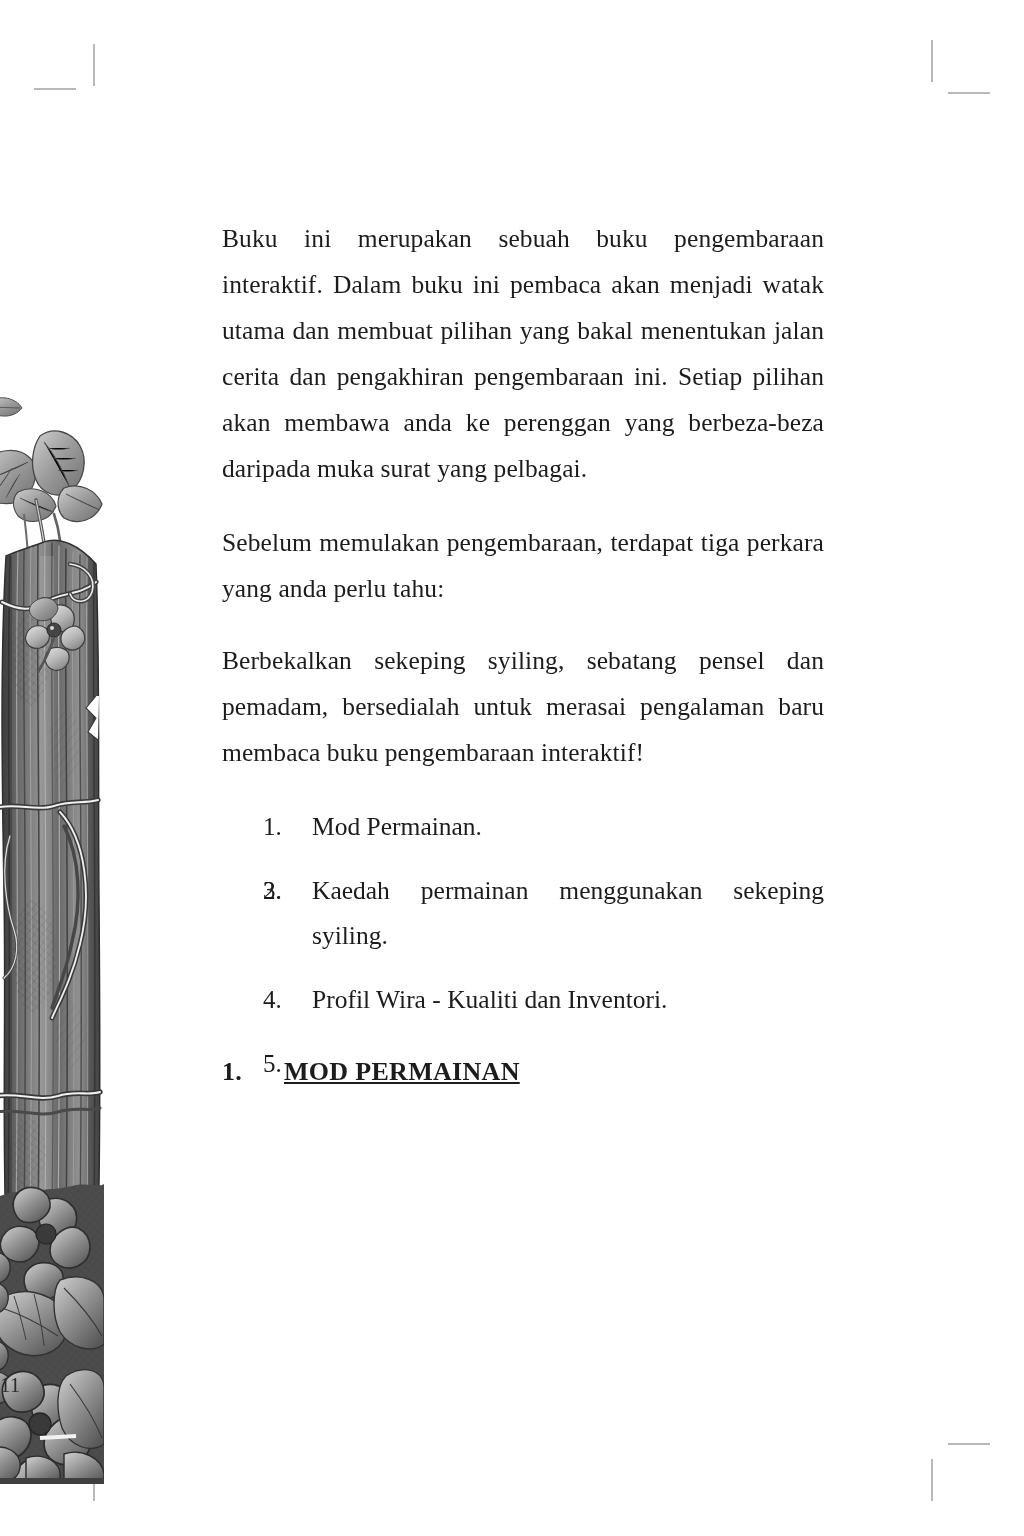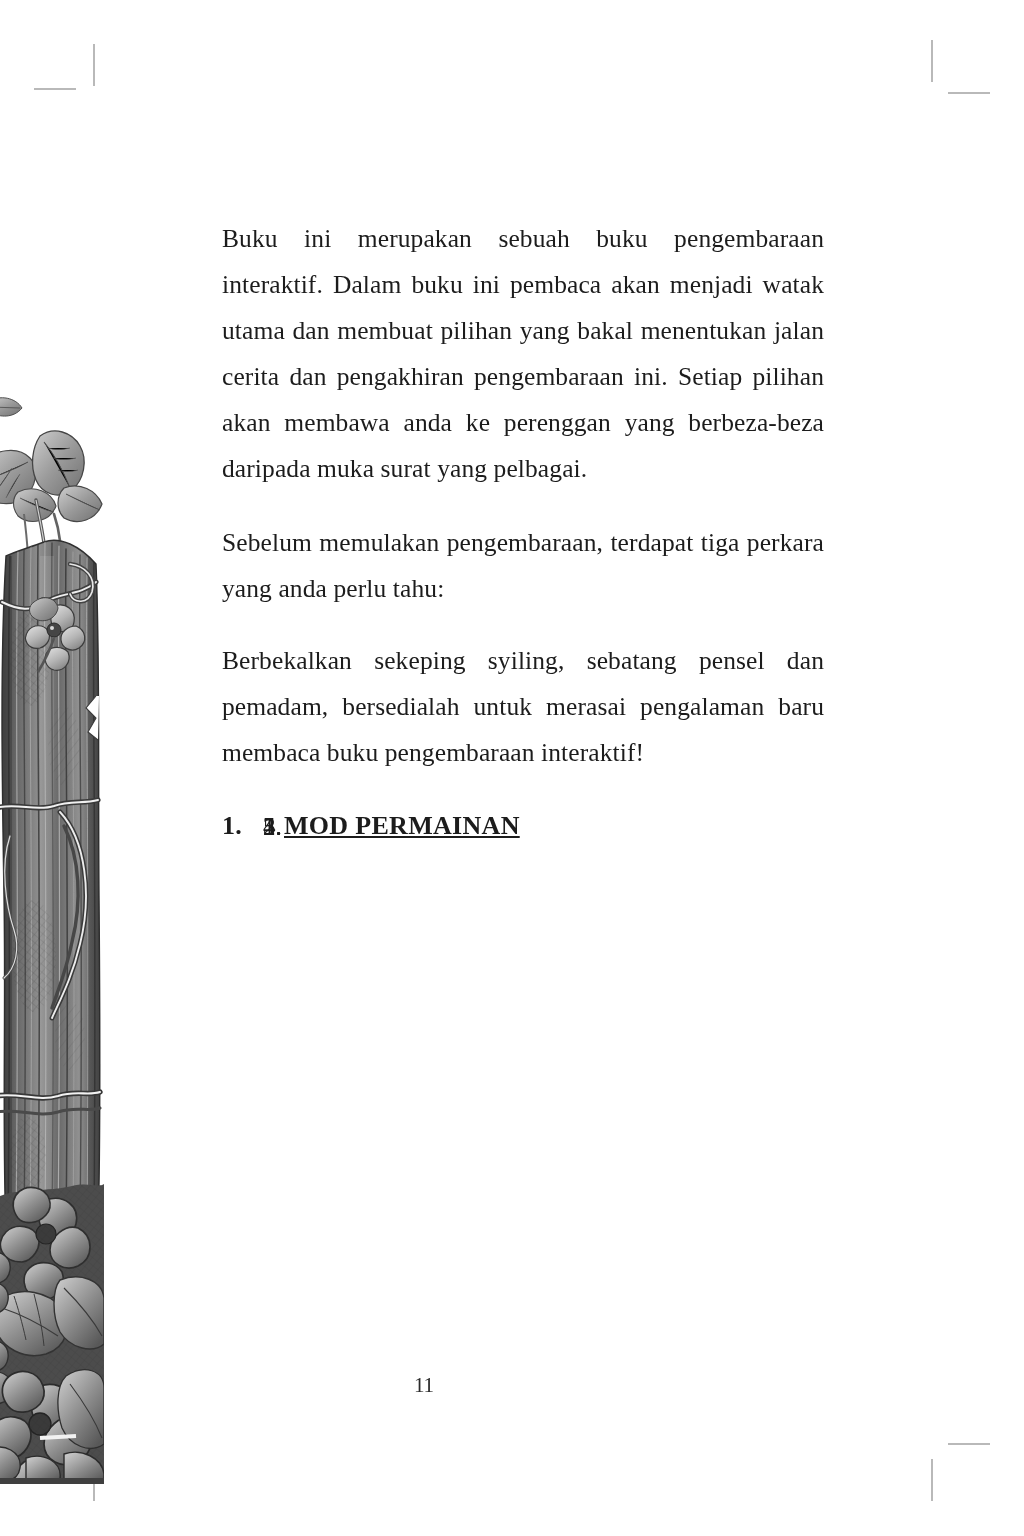--- a/index.html
+++ b/index.html
@@ -96,21 +96,21 @@
     line-height: 40px;
     text-decoration: underline;
   }
   h2.section-head .head-num { display: inline-block; width: 62px; }
 
   .page-number {
     position: absolute;
     left: 0;
     top: 1373px;
     width: 848px;
-    text-align: center;
+    text-align: left;
     font-size: 21px;
     color: #2b2b2b;
   }
 </style>
 </head>
 <body>
 
 <div class="crop-mark crop-v cm-tl-v"></div>
 <div class="crop-mark crop-h cm-tl-h"></div>
 <div class="crop-mark crop-v cm-tr-v"></div>
@@ -338,29 +338,32 @@
 
 <div class="page-body">
 
   <p class="para">Buku ini merupakan sebuah buku pengembaraan interaktif. Dalam buku ini pembaca akan menjadi watak utama dan membuat pilihan yang bakal menentukan jalan cerita dan pengakhiran pengembaraan ini. Setiap pilihan akan membawa anda ke perenggan yang berbeza-beza daripada muka surat yang pelbagai.</p>
   <p class="para last-of-group">Sebelum memulakan pengembaraan, terdapat tiga perkara yang anda perlu tahu:</p>
   <p class="para">Berbekalkan sekeping syiling, sebatang pensel dan pemadam, bersedialah untuk merasai pengalaman baru membaca buku pengembaraan interaktif!</p>
 
   <ol class="info-list">
     <li>
       <span class="num">1.</span>
+      <span class="li-text">Mod Permainan.</span>
     </li>
     <li>
       <span class="num">2.</span>
     </li>
     <li>
       <span class="num">3.</span>
+      <span class="li-text">Kaedah permainan menggunakan sekeping syiling.</span>
     </li>
     <li>
       <span class="num">4.</span>
+      <span class="li-text">Profil Wira - Kualiti dan Inventori.</span>
     </li>
     <li>
       <span class="num">5.</span>
     </li>
   </ol>
 
   <h2 class="section-head">
     <span class="head-num">1.</span><span>MOD PERMAINAN</span>
   </h2>
 

